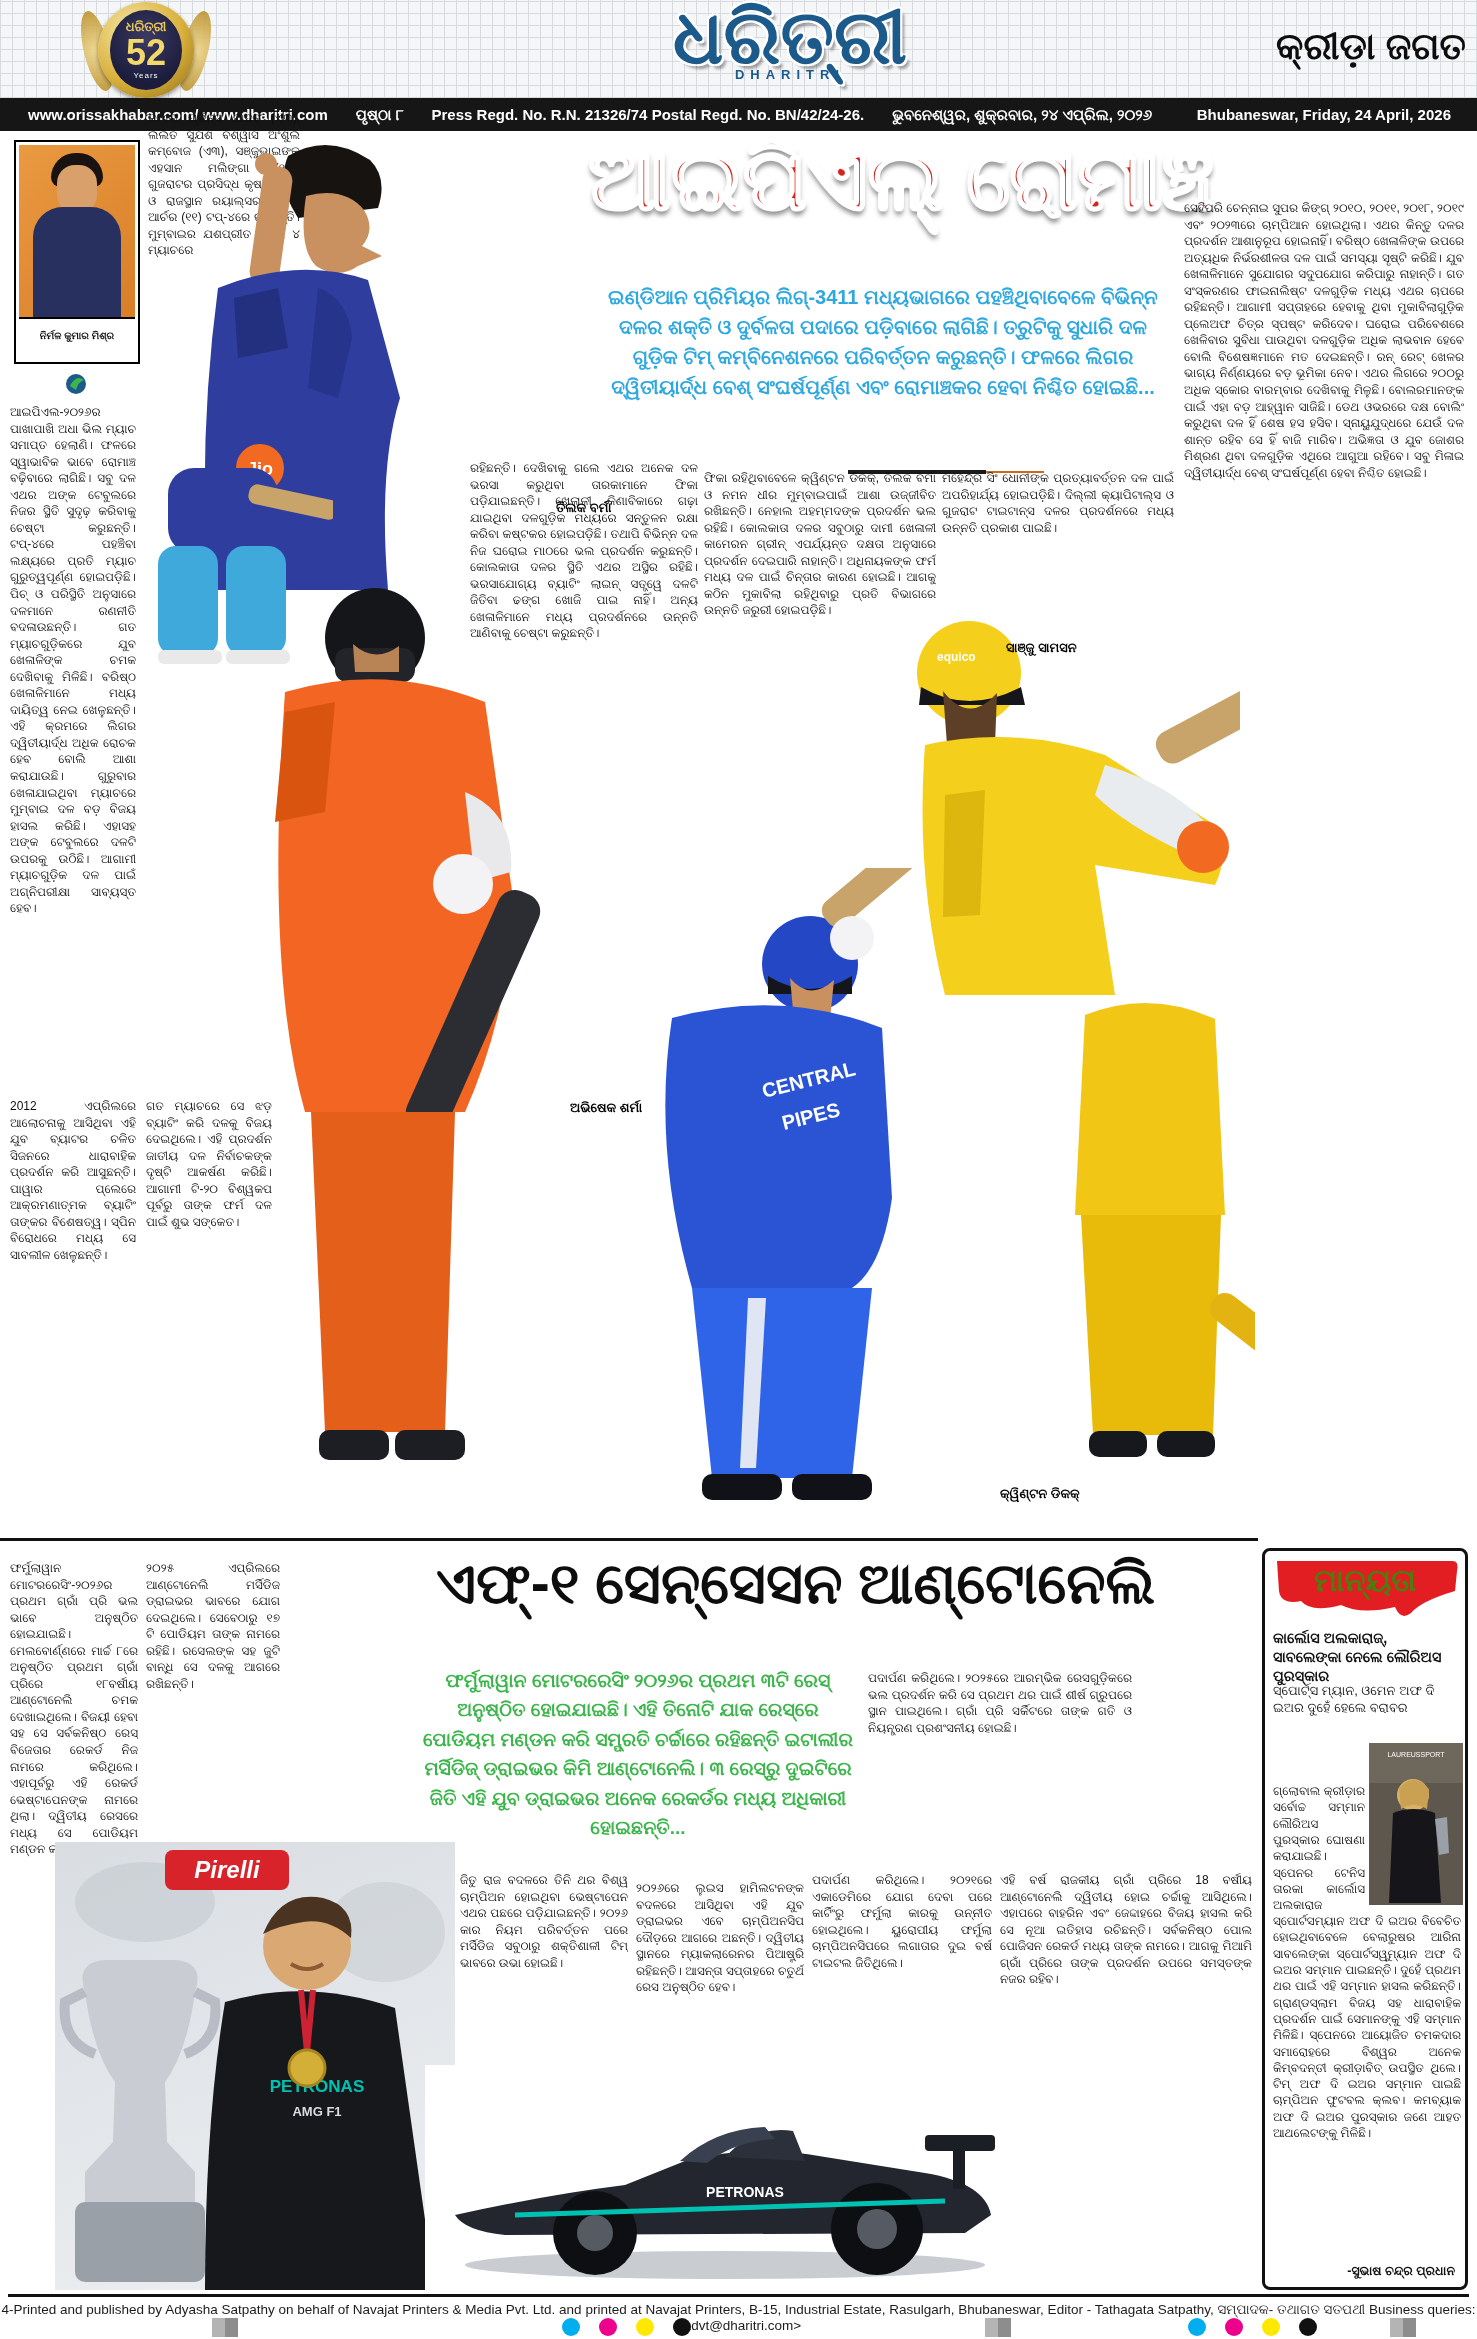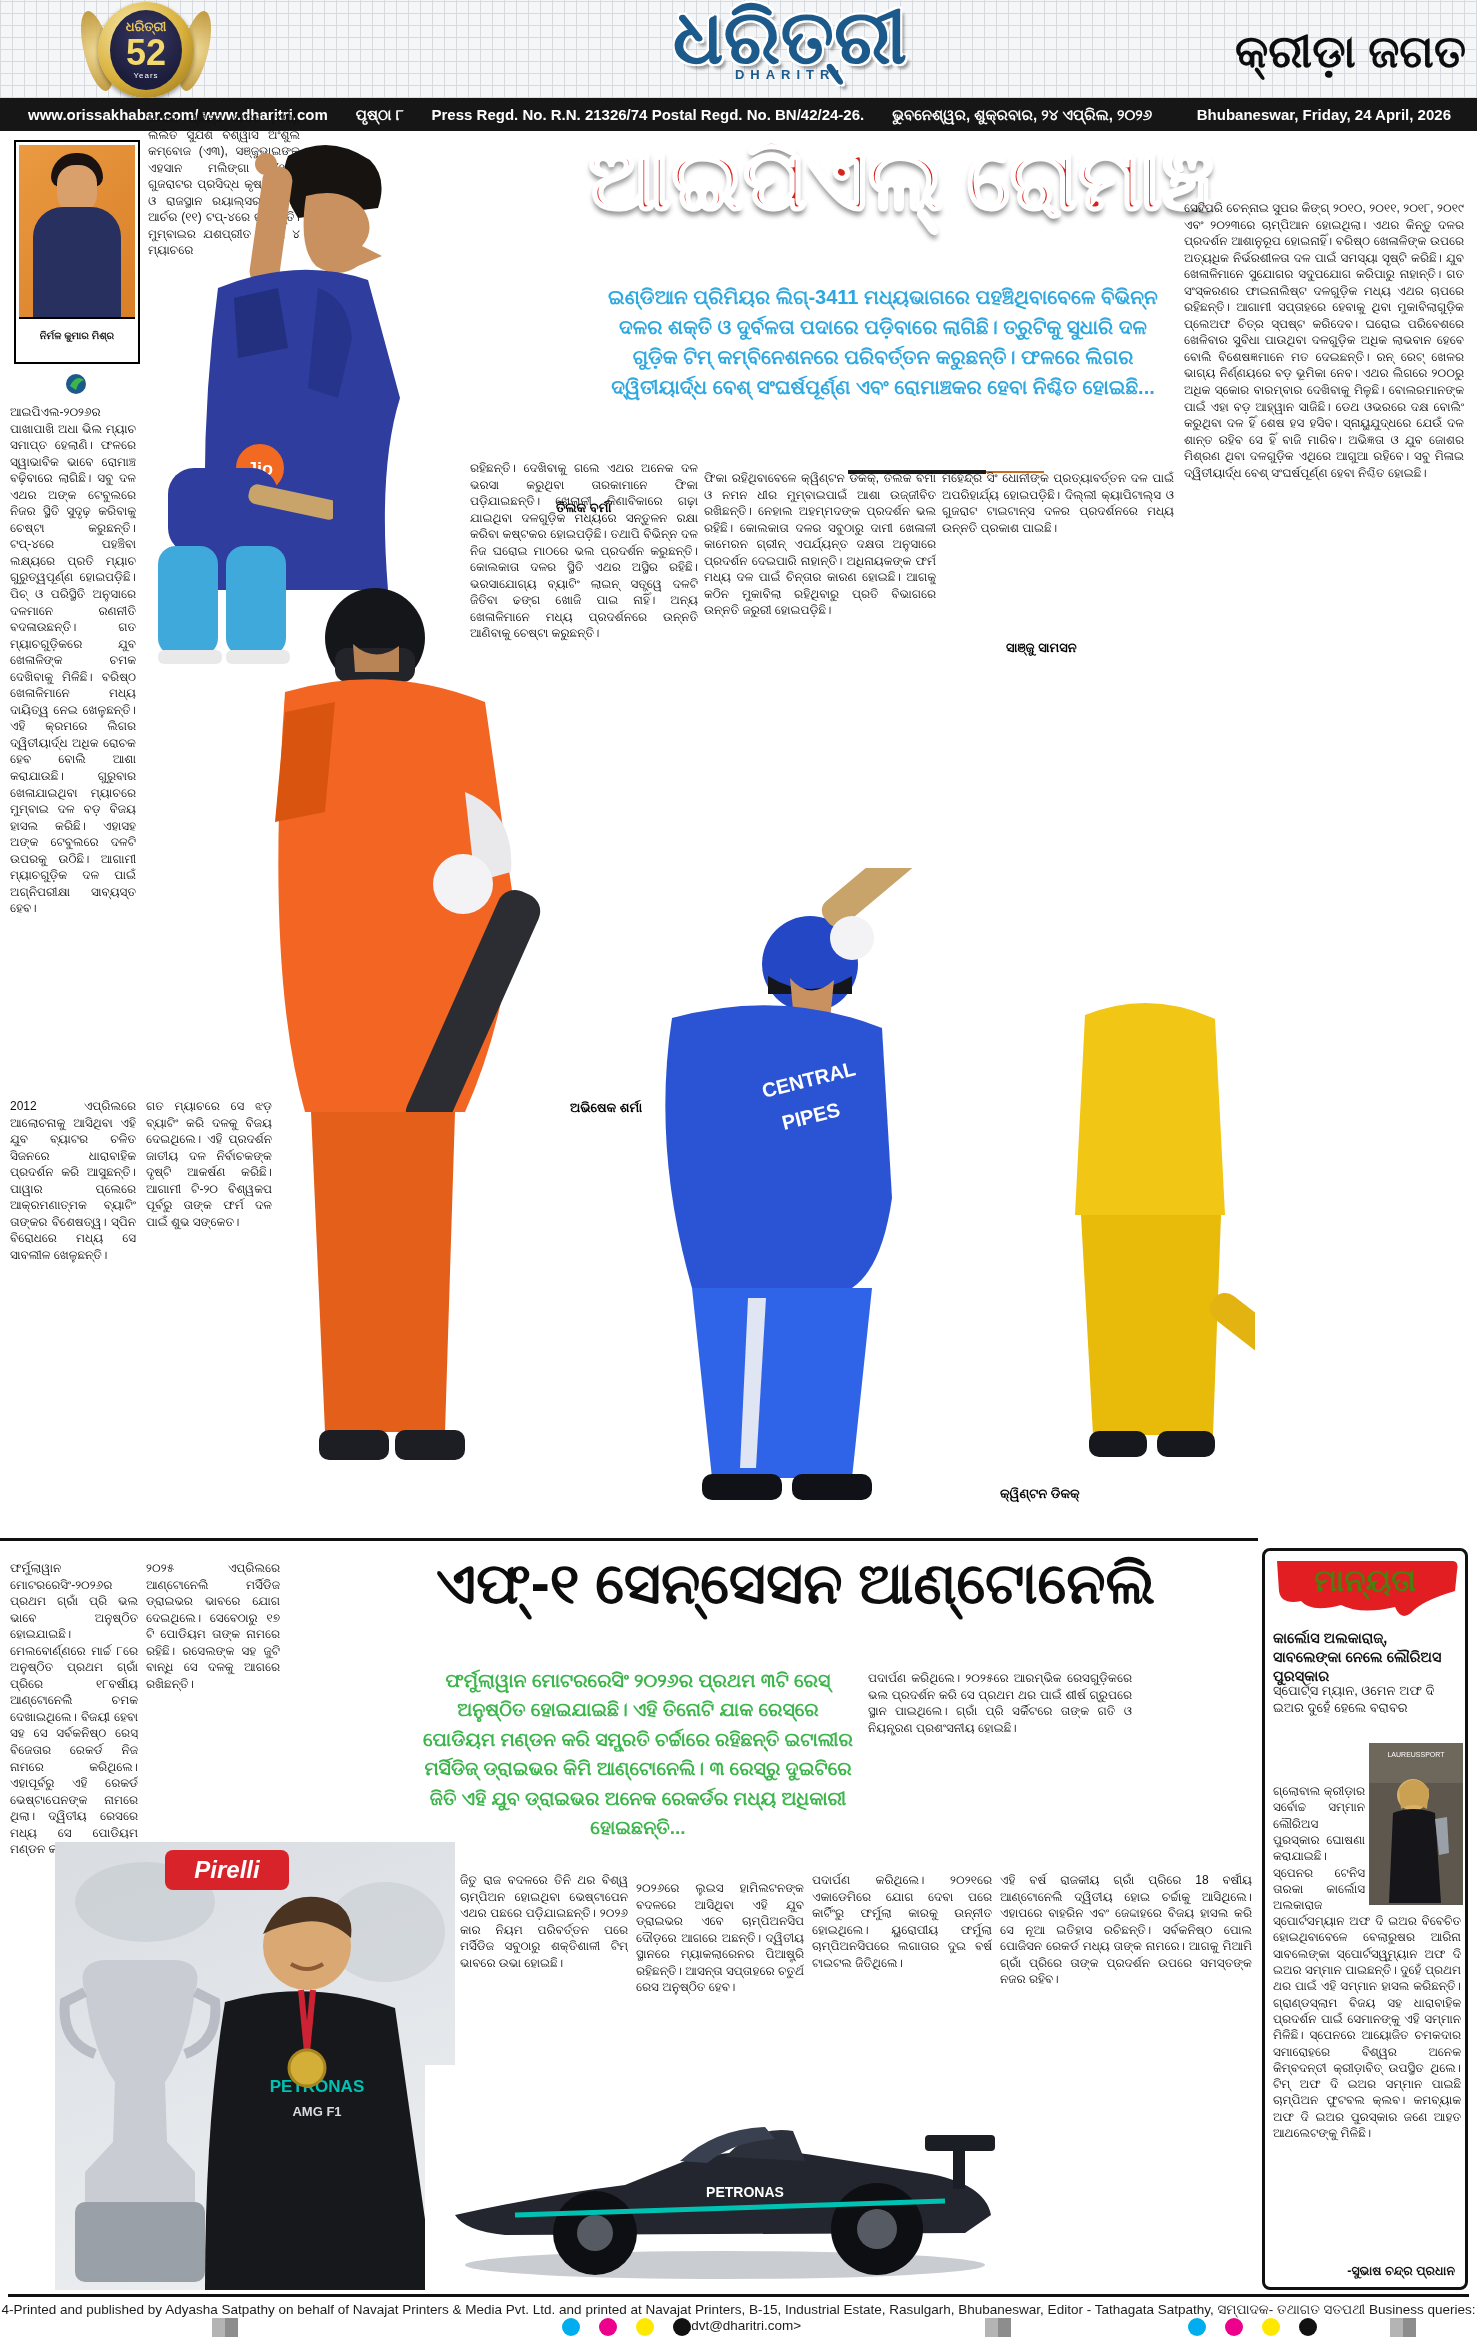--- a/index.html
+++ b/index.html
@@ -23,21 +23,21 @@
        background:radial-gradient(circle at 50% 35%,#3a3a64,#1c1c3c 70%);
        display:flex;flex-direction:column;align-items:center;justify-content:center;
        color:#e9c95c;text-align:center;line-height:1;}
   #emb-title{font-size:13px;font-weight:bold;}
   #emb-years{font-size:36px;font-weight:800;color:#f3d96b;margin:2px 0 1px;}
   #emb-ylabel{font-size:8px;letter-spacing:1px;color:#fff;}
   #masthead{left:560px;top:2px;width:460px;height:94px;text-align:center;}
   #mast-title{font-size:75px;font-weight:800;color:#1d5a8c;line-height:.95;
        text-shadow:-2px -2px 0 #fff,2px -2px 0 #fff,-2px 2px 0 #fff,2px 2px 0 #fff,4px 5px 3px rgba(0,0,0,.35);}
   #mast-sub{font-size:13px;font-weight:bold;letter-spacing:6px;color:#1d5a8c;margin-top:-6px;}
-  #section-title{left:1120px;top:26px;width:346px;text-align:right;font-size:45px;font-weight:800;color:#0d0d0d;}
+  #section-title{left:1120px;top:26px;width:346px;text-align:right;font-size:37px;font-weight:800;color:#0d0d0d;}
   
   #infobar{left:0;top:98px;width:1477px;height:33px;background:#161616;color:#fff;
        display:flex;align-items:center;font-weight:bold;font-size:15px;white-space:nowrap;}
   #infobar span{padding:0 14px;}
   #ib-urls{padding-left:28px!important;} #ib-date-en{margin-left:auto;padding-right:26px!important;}
   
   .col{position:absolute;text-align:justify;font-size:12px;line-height:1.38;color:#0e0e0e;overflow:hidden;}
   .cap{position:absolute;font-size:13px;font-weight:bold;color:#000;white-space:nowrap;}
   
   #ipl-headline{left:556px;top:136px;width:690px;height:108px;text-align:center;
@@ -205,20 +205,33 @@
       <path d="M70 160 L120 150 L110 260 L60 270Z" fill="#d9550f"></path>
       <path d="M250 240 Q300 260 296 320 L260 330Z" fill="#e9e9ec"></path>
       <circle cx="248" cy="332" r="30" fill="#f3f3f5"></circle>
       <rect x="236" y="330" width="44" height="260" rx="18" fill="#2c2d33" transform="rotate(24 258 460)"></rect>
       <path d="M96 560 L240 560 L230 880 L110 880 Z" fill="#e4601a"></path>
       <rect x="104" y="878" width="70" height="30" rx="10" fill="#1d1e24"></rect>
       <rect x="180" y="878" width="70" height="30" rx="10" fill="#1d1e24"></rect>
     </svg>
   </div>
 
+  <div id="ph-csk" class="photo">
+    <svg width="355" height="420" viewBox="0 0 355 420">
+      <circle cx="84" cy="78" r="52" fill="#f4cf1c"></circle>
+      <path d="M36 92 Q84 120 136 92 L140 110 L34 110Z" fill="#15161c"></path>
+      <path d="M58 96 Q84 130 112 98 L110 150 L62 150Z" fill="#5d3f28"></path>
+      <text x="52" y="66" font-size="12" font-weight="bold" fill="#fff">equico</text>
+      <path d="M40 150 Q130 130 220 160 L330 230 Q345 260 330 290 L210 270 L230 400 L60 400 Q30 280 40 150Z" fill="#f4cf1c"></path>
+      <path d="M220 170 Q290 190 330 238 L300 258 Q240 230 210 200Z" fill="#e8ecef"></path>
+      <circle cx="318" cy="252" r="26" fill="#f26a21"></circle>
+      <rect x="300" y="120" width="150" height="34" rx="14" fill="#c8a36a" transform="rotate(-28 330 200)"></rect>
+      <path d="M60 200 L100 195 L95 320 L58 322Z" fill="#ddb70e"></path>
+    </svg>
+  </div>
 
   <div id="ph-dk" class="photo">
     <svg width="375" height="640" viewBox="0 0 375 640">
       <circle cx="258" cy="96" r="48" fill="#2447c5"></circle>
       <path d="M216 108 Q258 134 300 108 L300 126 L216 126Z" fill="#15161c"></path>
       <path d="M238 110 Q258 134 282 112 L278 152 L242 152Z" fill="#c9915f"></path>
       <rect x="290" y="10" width="120" height="30" rx="12" fill="#c8a36a" transform="rotate(-40 320 60)"></rect>
       <circle cx="300" cy="70" r="22" fill="#f3f3f5"></circle>
       <path d="M120 150 Q230 120 330 160 L340 330 Q330 400 300 420 L140 420 Q100 280 120 150Z" fill="#2b54d4"></path>
       <text x="212" y="230" font-size="20" font-weight="bold" fill="#fff" transform="rotate(-14 212 230)">CENTRAL</text>

